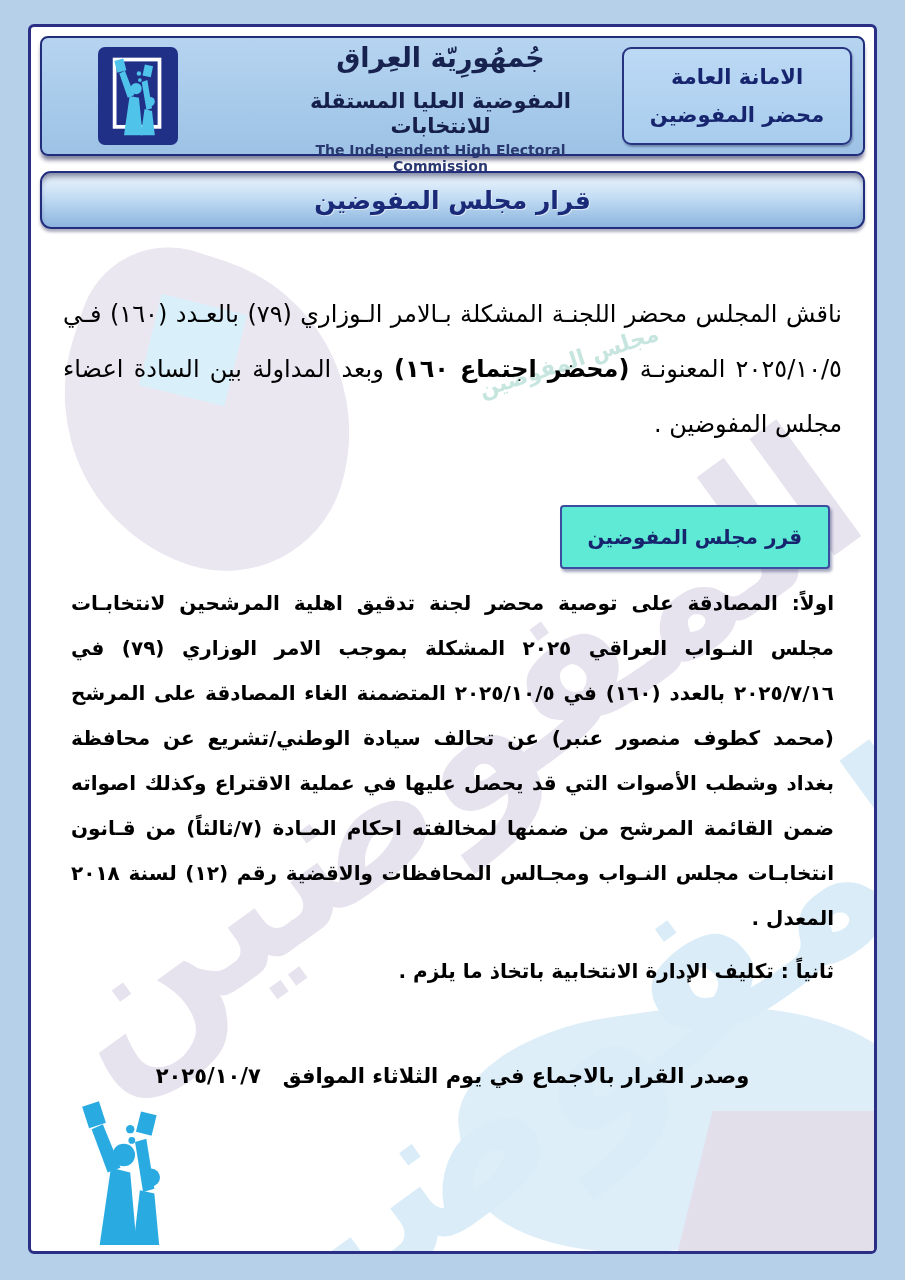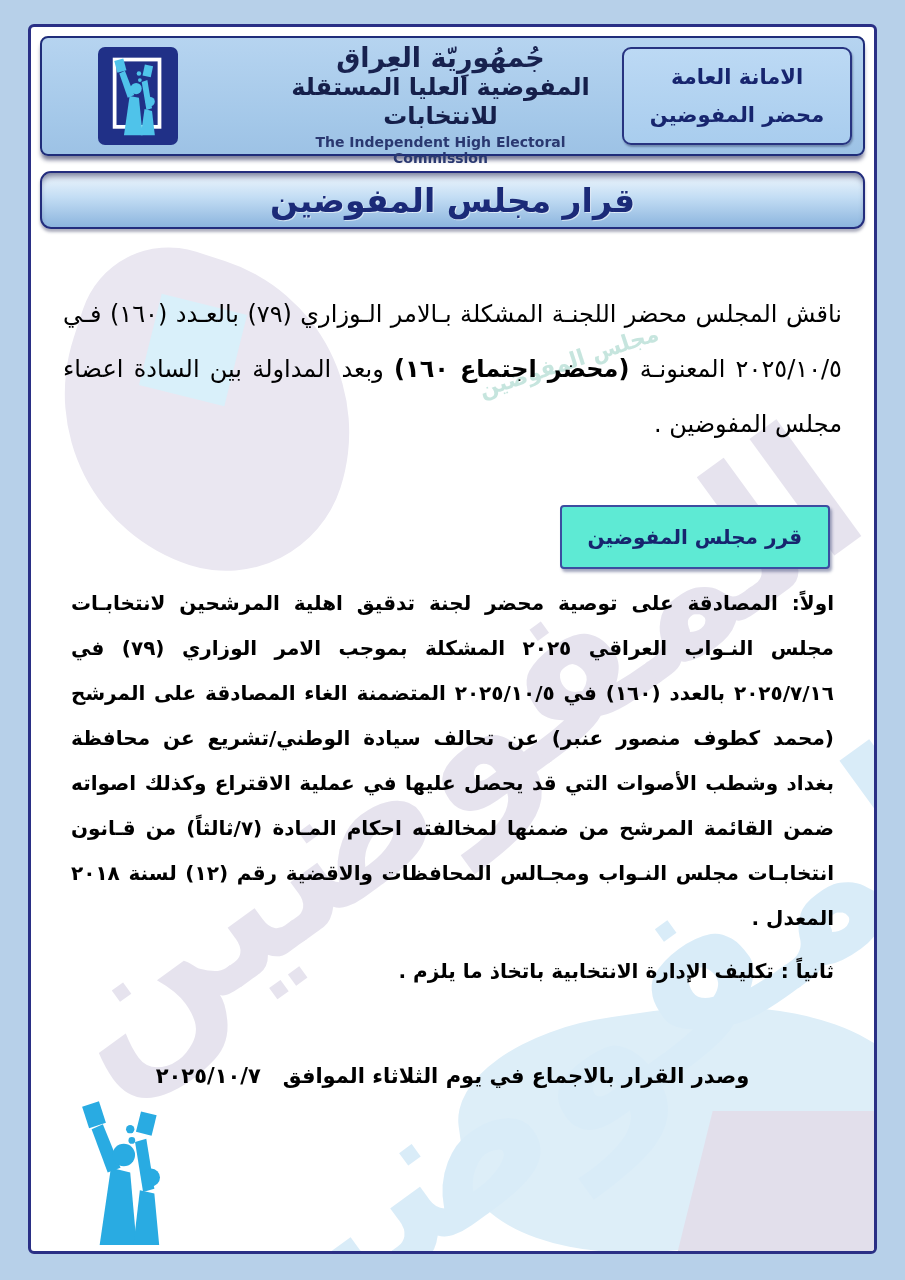--- a/index.html
+++ b/index.html
@@ -55,38 +55,38 @@
   }
   .logo-box{
     position:absolute;right:auto;left:56px;top:9px;width:80px;height:98px;
     background:#203087;border-radius:7px;
     display:flex;align-items:center;justify-content:center;
   }
   .header-center{
     position:absolute;left:240px;right:264px;top:4px;text-align:center;color:#18224f;
   }
   .org-ar1{font-size:27px;font-weight:bold;line-height:1.15;}
-  .org-ar2{font-size:24px;font-weight:bold;line-height:1.2;color:#151f4a;}
+  .org-ar2{font-size:21px;font-weight:bold;line-height:1.2;color:#151f4a;margin-top:16px;}
   .org-ku{font-size:15px;font-weight:bold;margin-top:4px;color:#1c2a6b;}
   .org-en{font-size:14px;font-weight:bold;margin-top:3px;color:#2a3870;direction:ltr;}
   .secretariat-box{
     position:absolute;right:11px;top:9px;width:226px;height:94px;
     background:linear-gradient(180deg,#bcd9f4,#a9cdee);
     border:2px solid #273380;border-radius:9px;
     display:flex;flex-direction:column;align-items:center;justify-content:center;
     gap:14px;color:#17256e;font-weight:bold;font-size:21px;
     box-shadow:1px 2px 2px rgba(20,25,70,.35);
   }
   
   .title-bar{
     position:relative;z-index:2;margin:15px 9px 0 9px;height:54px;
     border:2px solid #232d7d;border-radius:11px;
     background:linear-gradient(180deg,#f0f7fd 0%,#c3ddf4 45%,#8cb5de 100%);
     display:flex;align-items:center;justify-content:center;
-    color:#1b2a78;font-size:33px;font-weight:bold;
+    color:#1b2a78;font-size:25px;font-weight:bold;
     box-shadow:inset 0 6px 6px -3px rgba(10,15,60,.55), 0 3px 3px rgba(20,25,70,.35);
     text-shadow:1px 1px 0 rgba(255,255,255,.55);
   }
   
   .body-area{
     position:relative;z-index:1;direction:rtl;color:#000;
     padding:28px 32px 0 32px;
   }
   .intro{
     font-size:21px;line-height:2.15;text-align:justify;

